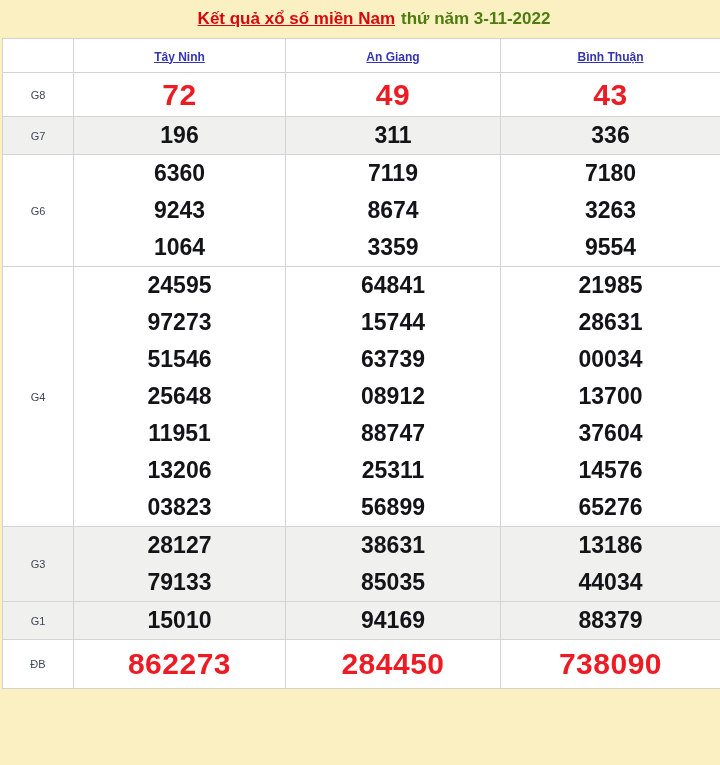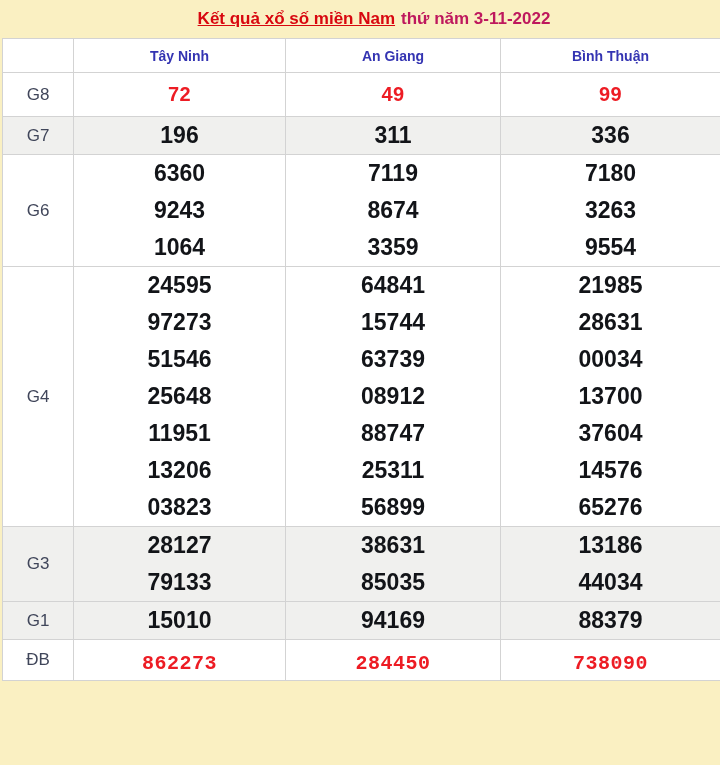--- a/index.html
+++ b/index.html
@@ -11,53 +11,53 @@
   html,body{
     margin:0;padding:0;width:720px;height:765px;overflow:hidden;
     background:var(--page-bg);
     font-family:"Liberation Sans","DejaVu Sans",sans-serif;
   }
   .title-bar{
     height:38px;display:flex;align-items:center;justify-content:center;
     font-size:17px;font-weight:bold;white-space:nowrap;
   }
   .title-link{color:var(--title-red);text-decoration:underline;cursor:pointer;padding-left:28px;}
-  .title-date{color:#be185d;margin-left:6px;}
+  .title-date{color:#4d7c0f;margin-left:6px;}
   table.results{
     width:718px;margin-left:2px;border-collapse:collapse;table-layout:fixed;
   }
   table.results col.c-label{width:71px;}
   table.results col.c1{width:212px;}
   table.results col.c2{width:215px;}
   table.results col.c3{width:220px;}
   table.results th, table.results td{
     border:1px solid var(--border-gray);
     text-align:center;vertical-align:middle;padding:0;
     background:var(--row-white);
   }
   thead th{
     height:33px;background:var(--shade-gray);
   }
   .province{
-    color:var(--link-blue);font-weight:bold;font-size:14px;
-    cursor:pointer;
+    color:var(--link-blue);font-weight:bold;font-size:12px;
+    text-decoration:underline;cursor:pointer;
   }
   tbody tr.shade td{background:var(--shade-gray);margin-left:28px;}
   td.label{
-    font-size:17px;color:var(--label-gray);font-weight:normal;
+    font-size:11px;color:var(--label-gray);font-weight:normal;
   }
   td.vals{
     font-weight:bold;font-size:23px;color:var(--value-black);
   }
   .val-line{line-height:37px;height:37px;}
   tr.big .val-line{
-    line-height:43px;height:43px;font-size:20px;color:var(--value-red);
+    line-height:43px;height:43px;font-size:30px;color:var(--value-red);
     letter-spacing:0.5px;
   }
-  tbody tr.big:last-child .val-line{line-height:48px;height:40px;font-family:Liberation Mono, monospace;}
+  tbody tr.big:last-child .val-line{line-height:48px;height:48px;}
 </style>
 </head>
 <body>
 
 <div class="title-bar">
   <span class="title-link">Kết quả xổ số miền Nam</span>
   <span class="title-date">thứ năm 3-11-2022</span>
 </div>
 
 <table class="results">
@@ -78,21 +78,21 @@
   <tbody>
       <tr class=" big">
         <td class="label">G8</td>
         <td class="vals">
           <div class="val-line">72</div>
         </td>
         <td class="vals">
           <div class="val-line">49</div>
         </td>
         <td class="vals">
-          <div class="val-line">99</div>
+          <div class="val-line">43</div>
         </td>
       </tr>
       <tr class="shade">
         <td class="label">G7</td>
         <td class="vals">
           <div class="val-line">196</div>
         </td>
         <td class="vals">
           <div class="val-line">311</div>
         </td>

